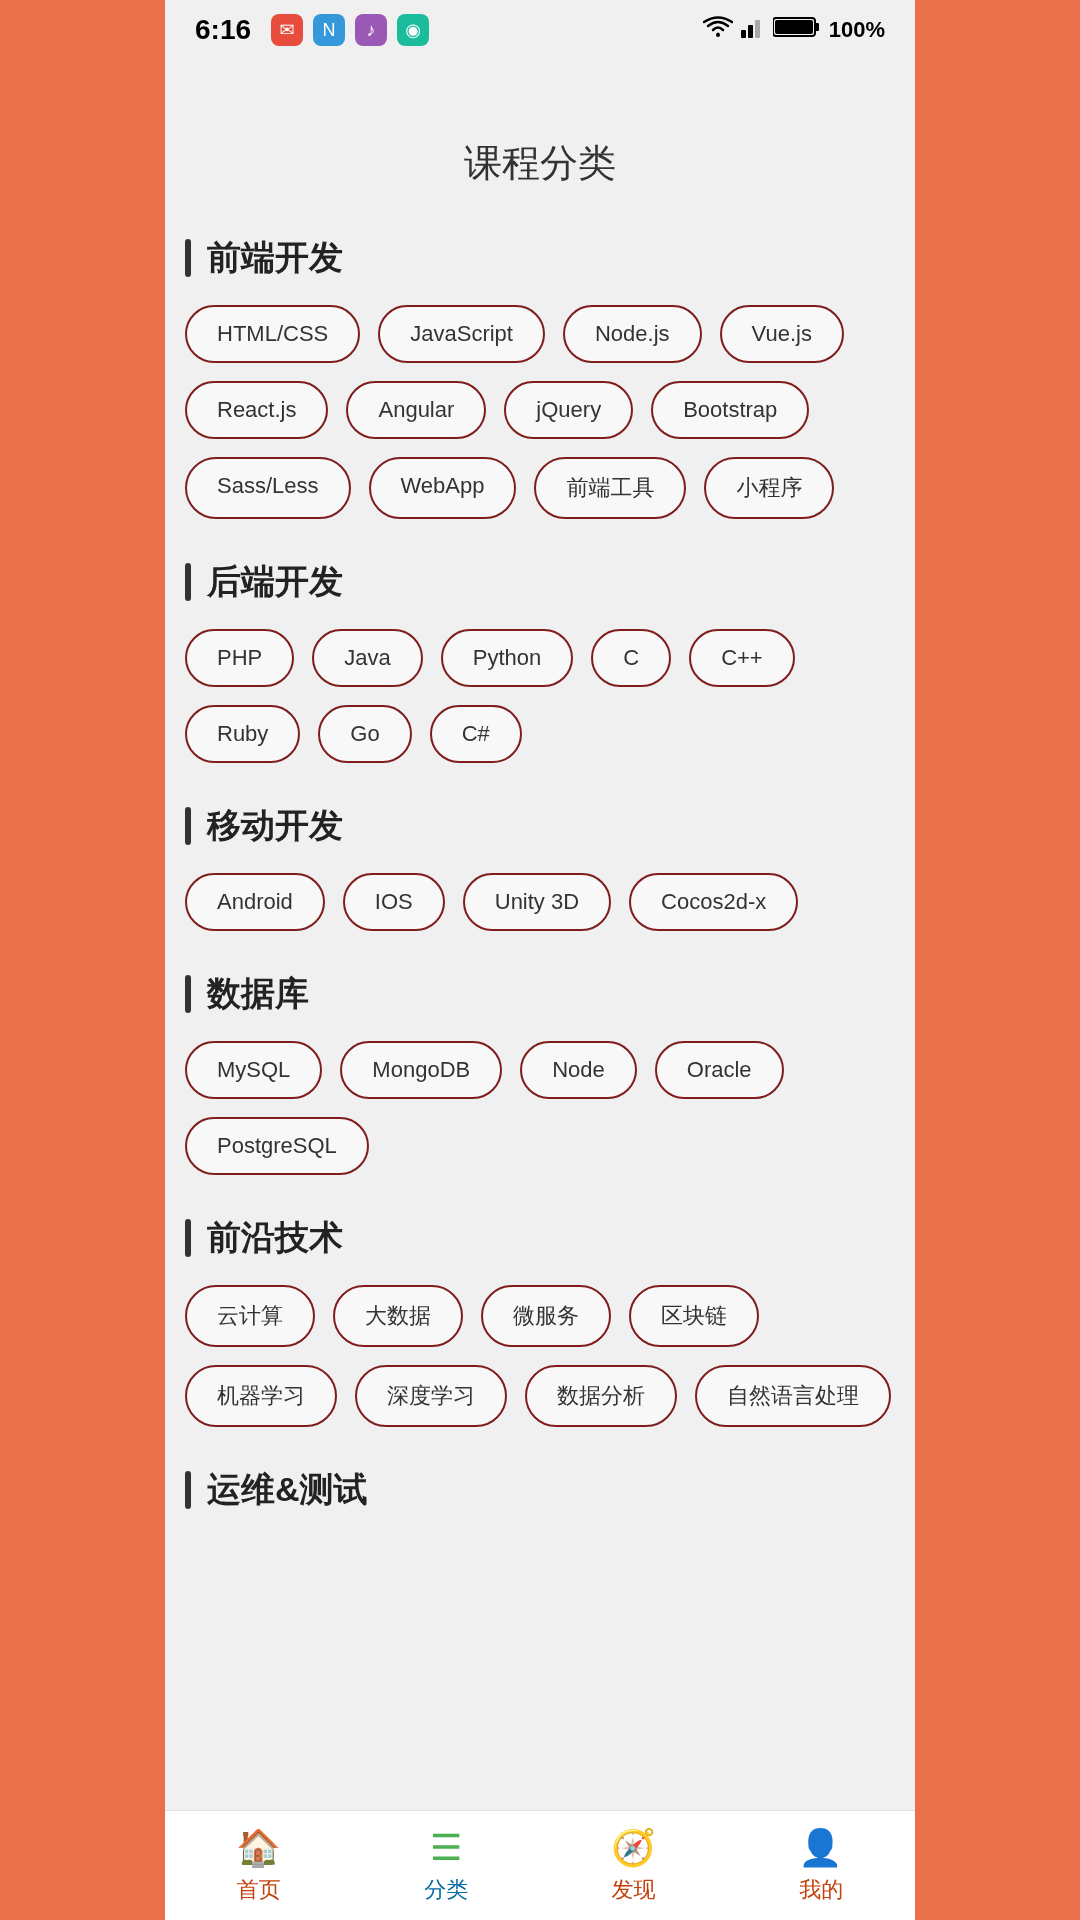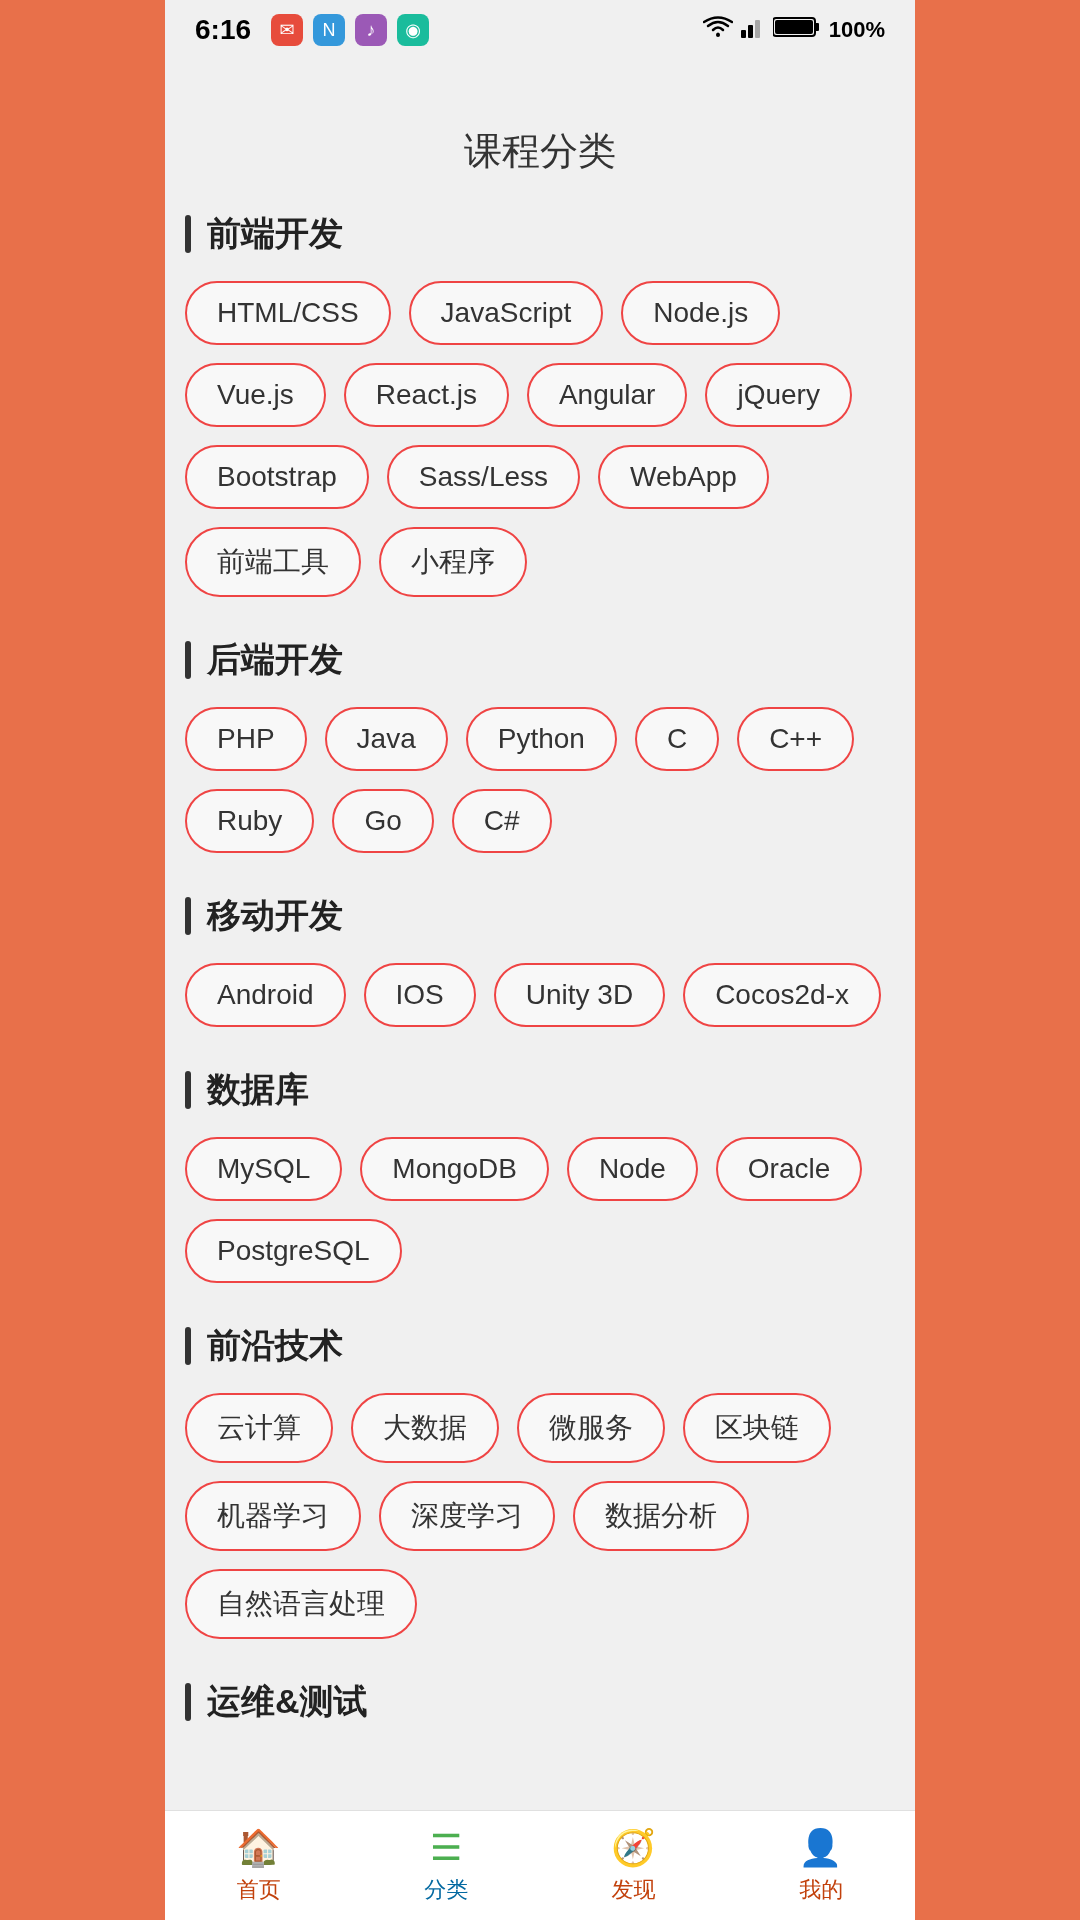--- a/index.html
+++ b/index.html
@@ -16,20 +16,21 @@
       overflow: hidden;
     }
 
     .phone-frame {
       width: 750px;
       height: 1920px;
       background: #f0f0f0;
       display: flex;
       flex-direction: column;
       position: relative;
+      gap: 12px;
     }
 
     
     .status-bar {
       width: 100%;
       height: 60px;
       background: #f0f0f0;
       display: flex;
       align-items: center;
       justify-content: space-between;
@@ -142,23 +143,23 @@
 
     
     .tags-wrap {
       display: flex;
       flex-wrap: wrap;
       gap: 18px;
     }
 
     .tag {
       padding: 14px 30px;
-      border: 2px solid #ef4444;
+      border: 2px solid #7f1d1d;
       border-radius: 50px;
-      font-size: 28px;
+      font-size: 22px;
       color: #333;
       background: #f8f8f8;
       cursor: pointer;
       white-space: nowrap;
     }
 
     
     .bottom-nav {
       width: 100%;
       height: 110px;

